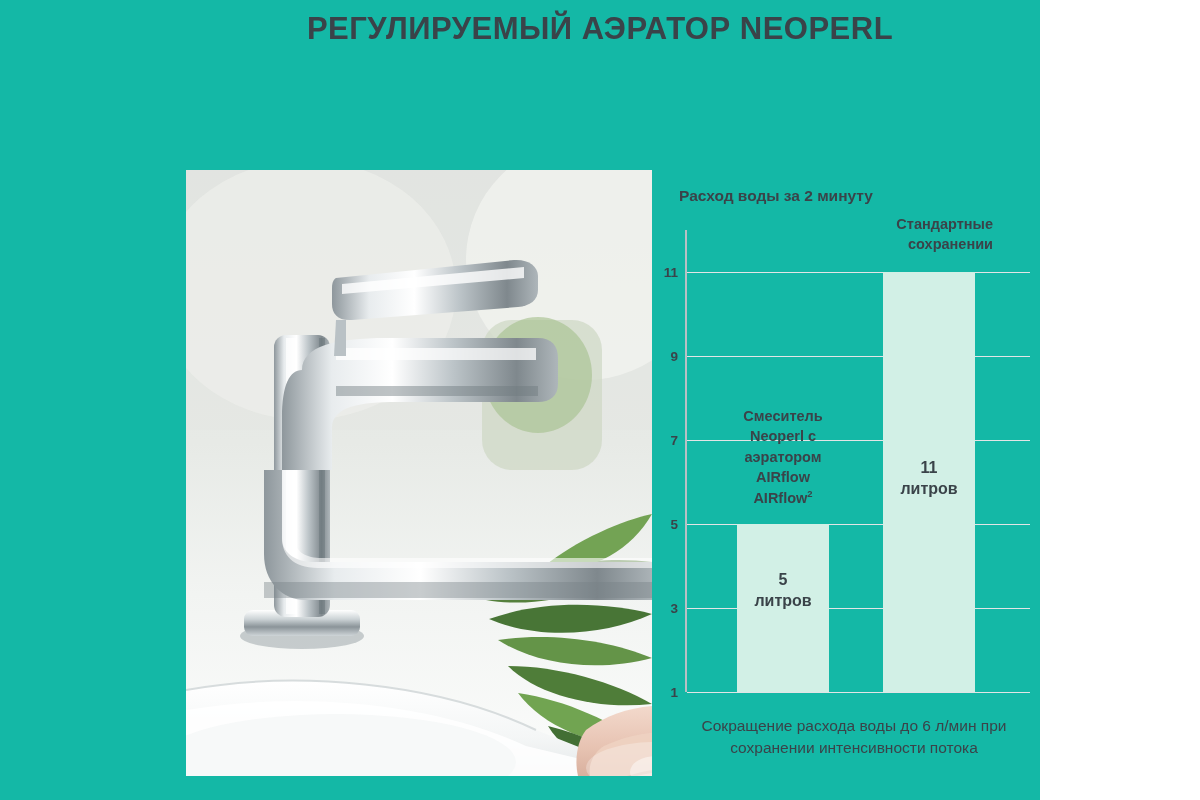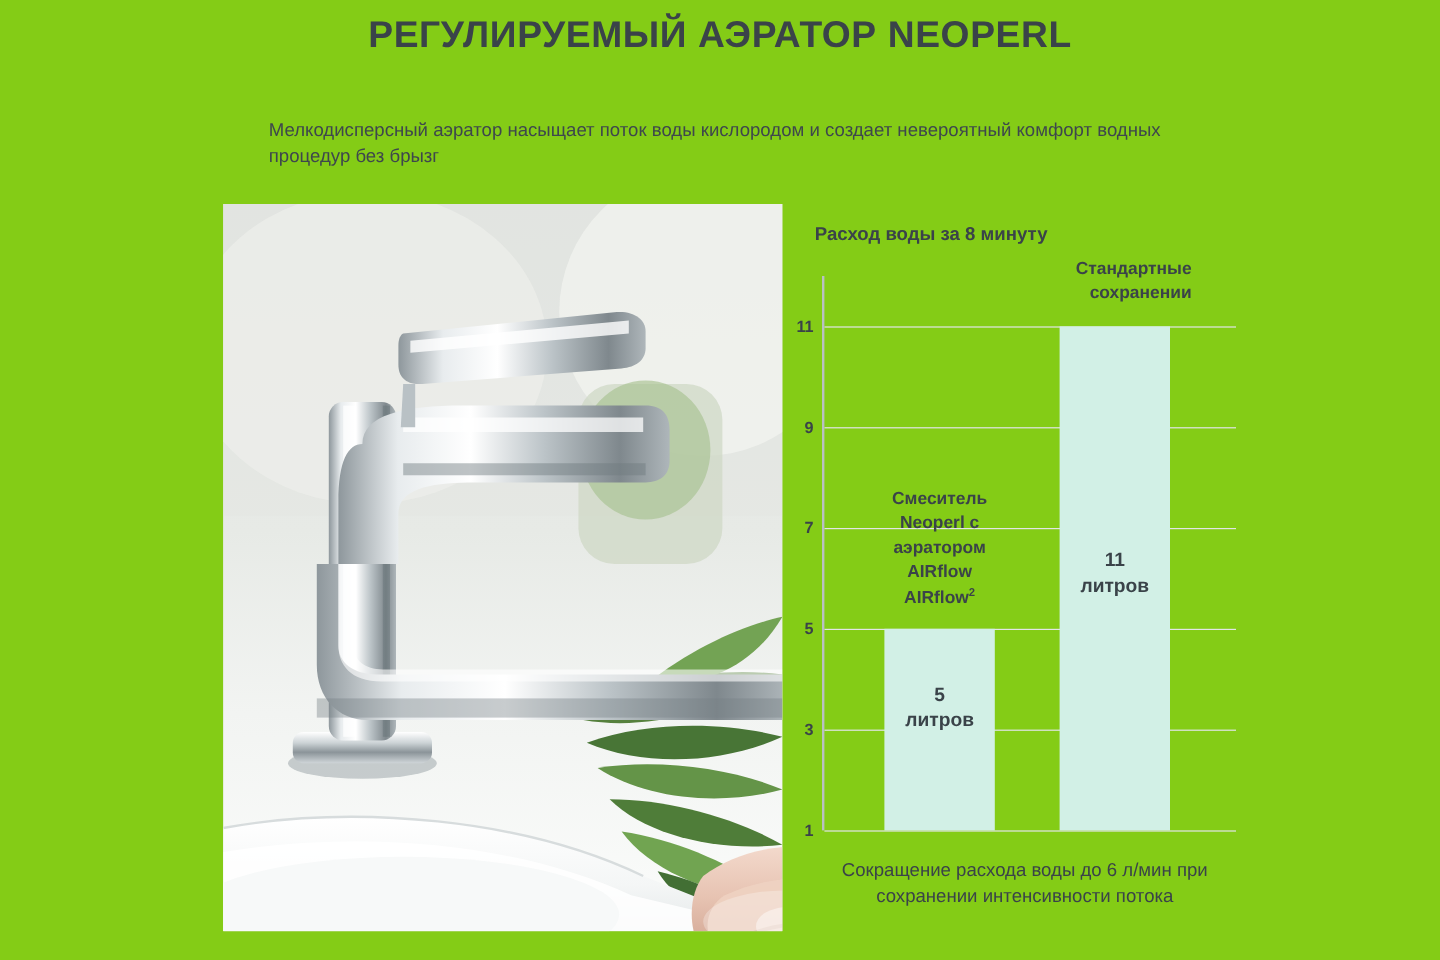--- a/index.html
+++ b/index.html
@@ -6,22 +6,22 @@
   html, body {
     margin: 0; padding: 0;
     width: 1200px; height: 800px;
     background: #ffffff;
     font-family: "Liberation Sans", sans-serif;
     color: #2f3b3f;
     overflow: hidden;
   }
   .page {
     position: relative;
-    width: 1200px; height: 800px;
-    background: #84cc16;
+    width: 1040px; height: 800px;
+    background: #14b8a6;
   }
 
   
   .headline {
     position: absolute;
     top: 8px; left: 0; width: 1200px;
     text-align: center;
     font-size: 31px;
     font-weight: bold;
     letter-spacing: 0.5px;
@@ -126,21 +126,20 @@
 </style>
 </head>
 <body>
 
 <div class="page">
 
   <div class="headline">
     <div>РЕГУЛИРУЕМЫЙ АЭРАТОР NEOPERL</div>
   </div>
 
-  <div class="subhead">Мелкодисперсный аэратор насыщает поток воды кислородом и создает невероятный комфорт водных процедур без брызг</div>
 
   <div class="photo">
     <svg width="466" height="606" viewBox="0 0 466 606" xmlns="http://www.w3.org/2000/svg">
       <defs>
         <linearGradient id="bgGrad" x1="0" y1="0" x2="0" y2="1">
           <stop offset="0%" stop-color="#dfe3e0"></stop>
           <stop offset="45%" stop-color="#e7eae6"></stop>
           <stop offset="70%" stop-color="#f2f4f2"></stop>
           <stop offset="100%" stop-color="#fbfcfb"></stop>
         </linearGradient>
@@ -238,21 +237,21 @@
         <circle cx="434" cy="622" r="7" fill="#ffffff" opacity="0.6"></circle>
         <circle cx="486" cy="638" r="5" fill="#ffffff" opacity="0.55"></circle>
         <circle cx="516" cy="612" r="6" fill="#ffffff" opacity="0.5"></circle>
       </g>
       <ellipse cx="470" cy="598" rx="70" ry="26" fill="#ffffff" opacity="0.28"></ellipse>
     </svg>
   </div>
 
   <div class="chart-block">
 
-    <div class="chart-title">Расход воды за 8 минуту</div>
+    <div class="chart-title">Расход воды за 2 минуту</div>
 
     <div class="plot">
 
       <div class="gridline" style="top: 462px;"></div>
       <div class="gridline" style="top: 378px;"></div>
       <div class="gridline" style="top: 294px;"></div>
       <div class="gridline" style="top: 210px;"></div>
       <div class="gridline" style="top: 126px;"></div>
       <div class="gridline" style="top: 42px;"></div>
 

